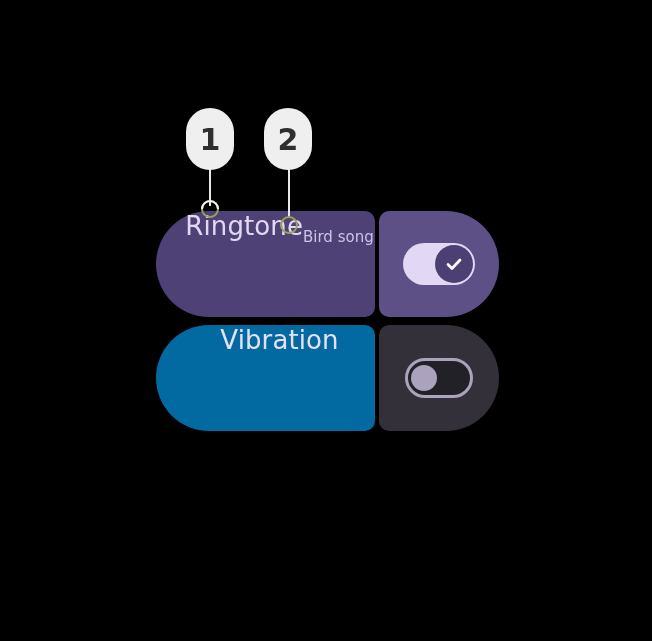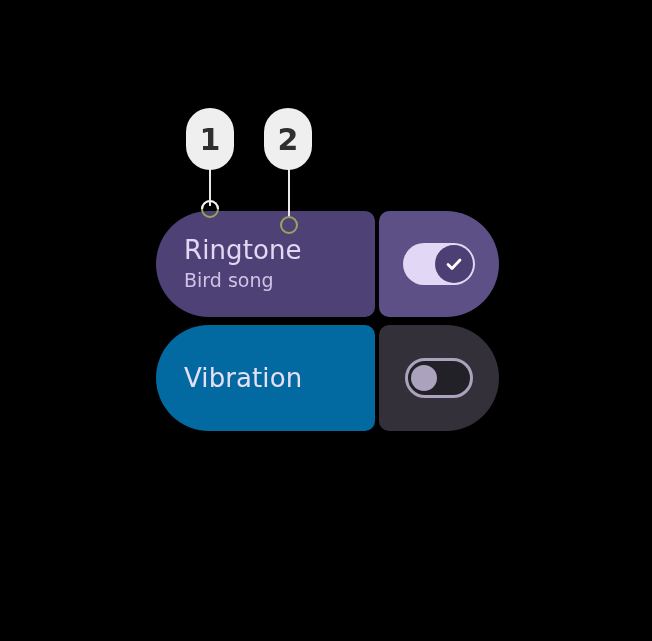--- a/index.html
+++ b/index.html
@@ -30,21 +30,21 @@
   }
 
   .row-ringtone { left: 156px; top: 211px; }
   .row-vibration { left: 156px; top: 325px; }
 
   .card-label {
     width: 219px;
     height: 106px;
     box-sizing: border-box;
     display: flex;
-    flex-direction: column;
+    flex-direction: row;
     justify-content: center;
     padding-left: 28px;
     border-radius: 53px 10px 10px 53px;
   }
 
   .card-toggle {
     width: 120px;
     height: 106px;
     box-sizing: border-box;
     display: flex;
@@ -62,25 +62,25 @@
   .row-vibration .card-toggle { background: #33303a; }
 
   .title {
     font-size: 26px;
     line-height: 30px;
     font-weight: 400;
     color: #e2d8f3;
     letter-spacing: .1px;
   }
   .subtitle {
-    font-size: 19px;
+    font-size: 15px;
     line-height: 26px;
     font-weight: 400;
     color: #cfc3e8;
-    margin-top: 2px;
+    margin-top: 13px;
   }
   .title-only { font-size: 26px; color: #e7e0f5; }
 
   
   .toggle-on {
     width: 72px;
     height: 42px;
     border-radius: 21px;
     background: #e2d8f5;
     display: flex;

